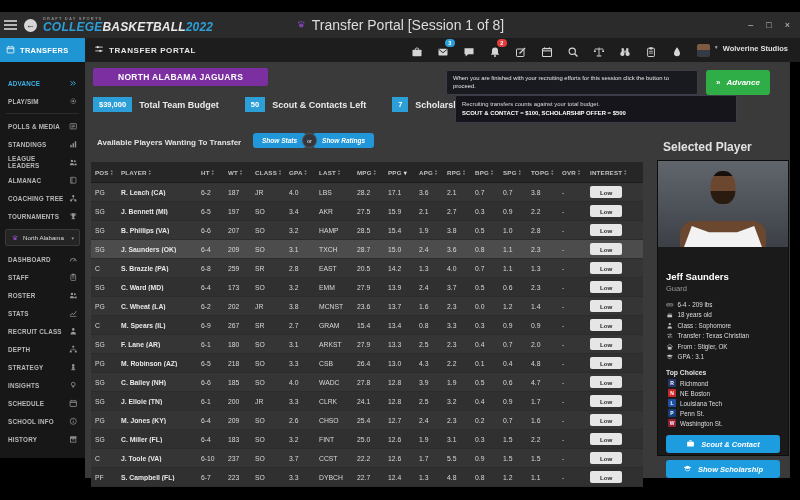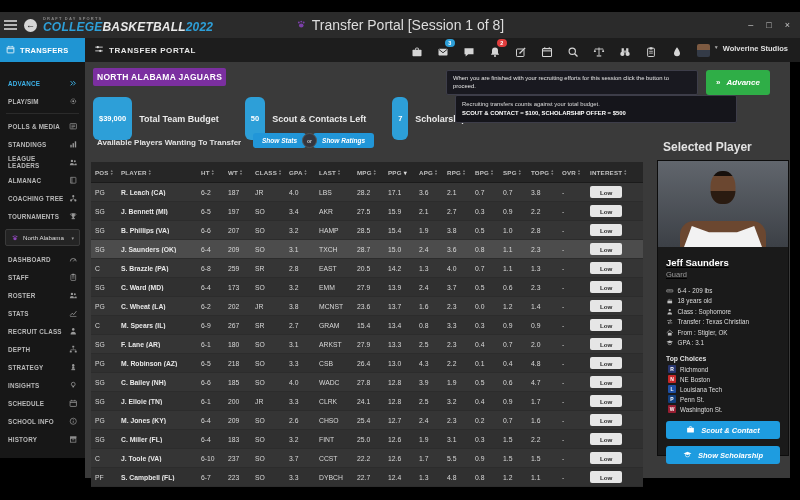--- a/index.html
+++ b/index.html
@@ -52,30 +52,30 @@
   .side-item.active .ic{color:#3db1e8;}
   .sdivider{height:1px;background:#2b2b2b;margin:3px 6px;}
   .team-select{margin:4px 5px;background:#242424;border:1px solid #3a3a3a;border-radius:2px;height:15px;
                display:flex;align-items:center;gap:4px;padding:0 5px;font-size:6.2px;color:#ddd;cursor:pointer;}
   .team-select .ic{width:8px;height:8px;color:#8d46b8;}
   .team-select .lbl{flex:1;}
   .team-select .caret{font-size:5px;color:#999;}
   
   .content{position:absolute;top:62px;left:85px;width:705px;height:416px;background:#3a3a3a;}
   .team-badge{position:absolute;top:6px;left:8px;background:#7b2fa0;color:#fff;font-weight:bold;
-              font-size:8.5px;padding:4px 4px;border-radius:2px;letter-spacing:.3px;}
+              font-size:8.5px;padding:4px 25px;border-radius:2px;letter-spacing:.3px;}
   .advance-cluster{position:absolute;top:8px;right:20px;width:324px;display:flex;gap:8px;}
   .advance-note{flex:1;background:#191920;border:1px solid #3d3d49;border-radius:2px;color:#e6e6e6;
                 font-size:5.9px;padding:4px 6px;display:flex;align-items:center;line-height:1.3;}
   .advance-btn{width:64px;background:#2fae47;border-radius:3px;color:#fff;display:flex;align-items:center;
                justify-content:center;gap:6px;font-size:8px;font-weight:bold;font-style:italic;cursor:pointer;}
   .advance-btn .chev{font-style:normal;font-size:8px;}
   .budget-row{position:absolute;top:35px;left:8px;display:flex;align-items:center;gap:26px;}
   .budget-item{display:flex;align-items:center;gap:7px;}
-  .budget-value{background:#2d9fd8;color:#fff;font-weight:bold;font-size:7.5px;padding:17px 6px;border-radius:6px;}
+  .budget-value{background:#2d9fd8;color:#fff;font-weight:bold;font-size:7.5px;padding:3px 6px;border-radius:0;}
   .budget-label{color:#eaeaea;font-size:9px;font-weight:bold;}
   .recruit-note{position:absolute;top:33px;right:53px;width:268px;background:#15151b;border:1px solid #3d3d49;
                 border-radius:2px;padding:4px 6px;color:#ddd;font-size:5.9px;line-height:1.55;}
   .recruit-note b{color:#fff;}
   .table-title{position:absolute;top:76px;left:12px;font-size:8px;font-weight:bold;color:#e2e2e2;}
   .toggle{position:absolute;top:71px;left:168px;display:flex;align-items:center;}
   .tg-btn{background:#2196d8;color:#fff;font-size:6.5px;font-weight:bold;font-style:italic;
           padding:4px 9px;border-radius:3px;cursor:pointer;}
   .or-circle{width:13px;height:13px;border-radius:50%;background:#35353d;border:1px solid #555;color:#ccc;
              font-size:5px;display:flex;align-items:center;justify-content:center;margin:0 -4px;z-index:2;font-weight:bold;}
@@ -99,21 +99,21 @@
   .player-card{position:absolute;top:98px;left:572px;width:132px;height:296px;background:#1a1a1a;
                border:1px solid #0d0d0d;box-sizing:border-box;}
   .photo{height:86px;background:linear-gradient(#61666d,#3c4046);position:relative;overflow:hidden;}
   .p-head{position:absolute;left:50%;top:10px;transform:translateX(-50%);width:25px;height:33px;
           border-radius:46% 46% 42% 42%;
           background:linear-gradient(#17100c 16%,#6b4730 16% 62%,#2a1b11 62%);}
   .p-shoulders{position:absolute;bottom:0;left:50%;transform:translateX(-50%);width:86px;height:26px;
                background:#6b4730;border-radius:14px 14px 0 0;}
   .p-jersey{position:absolute;bottom:0;left:50%;transform:translateX(-50%);width:78px;height:21px;background:#f2f2f2;
             clip-path:polygon(0 100%,100% 100%,90% 0,68% 30%,32% 30%,10% 0);}
-  .name-block{padding:10px 8px 0;text-decoration:underline;}
+  .name-block{padding:24px 8px 0;}
   .p-name{font-size:9.5px;font-weight:bold;color:#fff;}
   .p-pos{font-size:7.5px;color:#9a9a9a;margin-top:2px;}
   .pdetails{padding:6px 8px 0;}
   .d-row{display:flex;align-items:center;gap:4px;height:10.5px;font-size:6.3px;color:#ddd;white-space:nowrap;}
   .d-row .ic{width:7.5px;height:7.5px;color:#c0c0c0;flex:0 0 auto;}
   .tc-label{padding:7px 8px 2px;font-size:6.8px;font-weight:bold;color:#e0e0e0;}
   .tc-row{display:flex;align-items:center;gap:4px;padding:0 10px;height:10px;font-size:6.3px;color:#ddd;}
   .tc-logo{width:8px;height:8px;border-radius:1px;font-size:5px;color:#fff;display:flex;align-items:center;
            justify-content:center;font-weight:bold;flex:0 0 auto;}
   .card-btn{margin:7px 8px 0;height:18px;background:#1e9ce0;border-radius:3px;color:#fff;display:flex;

